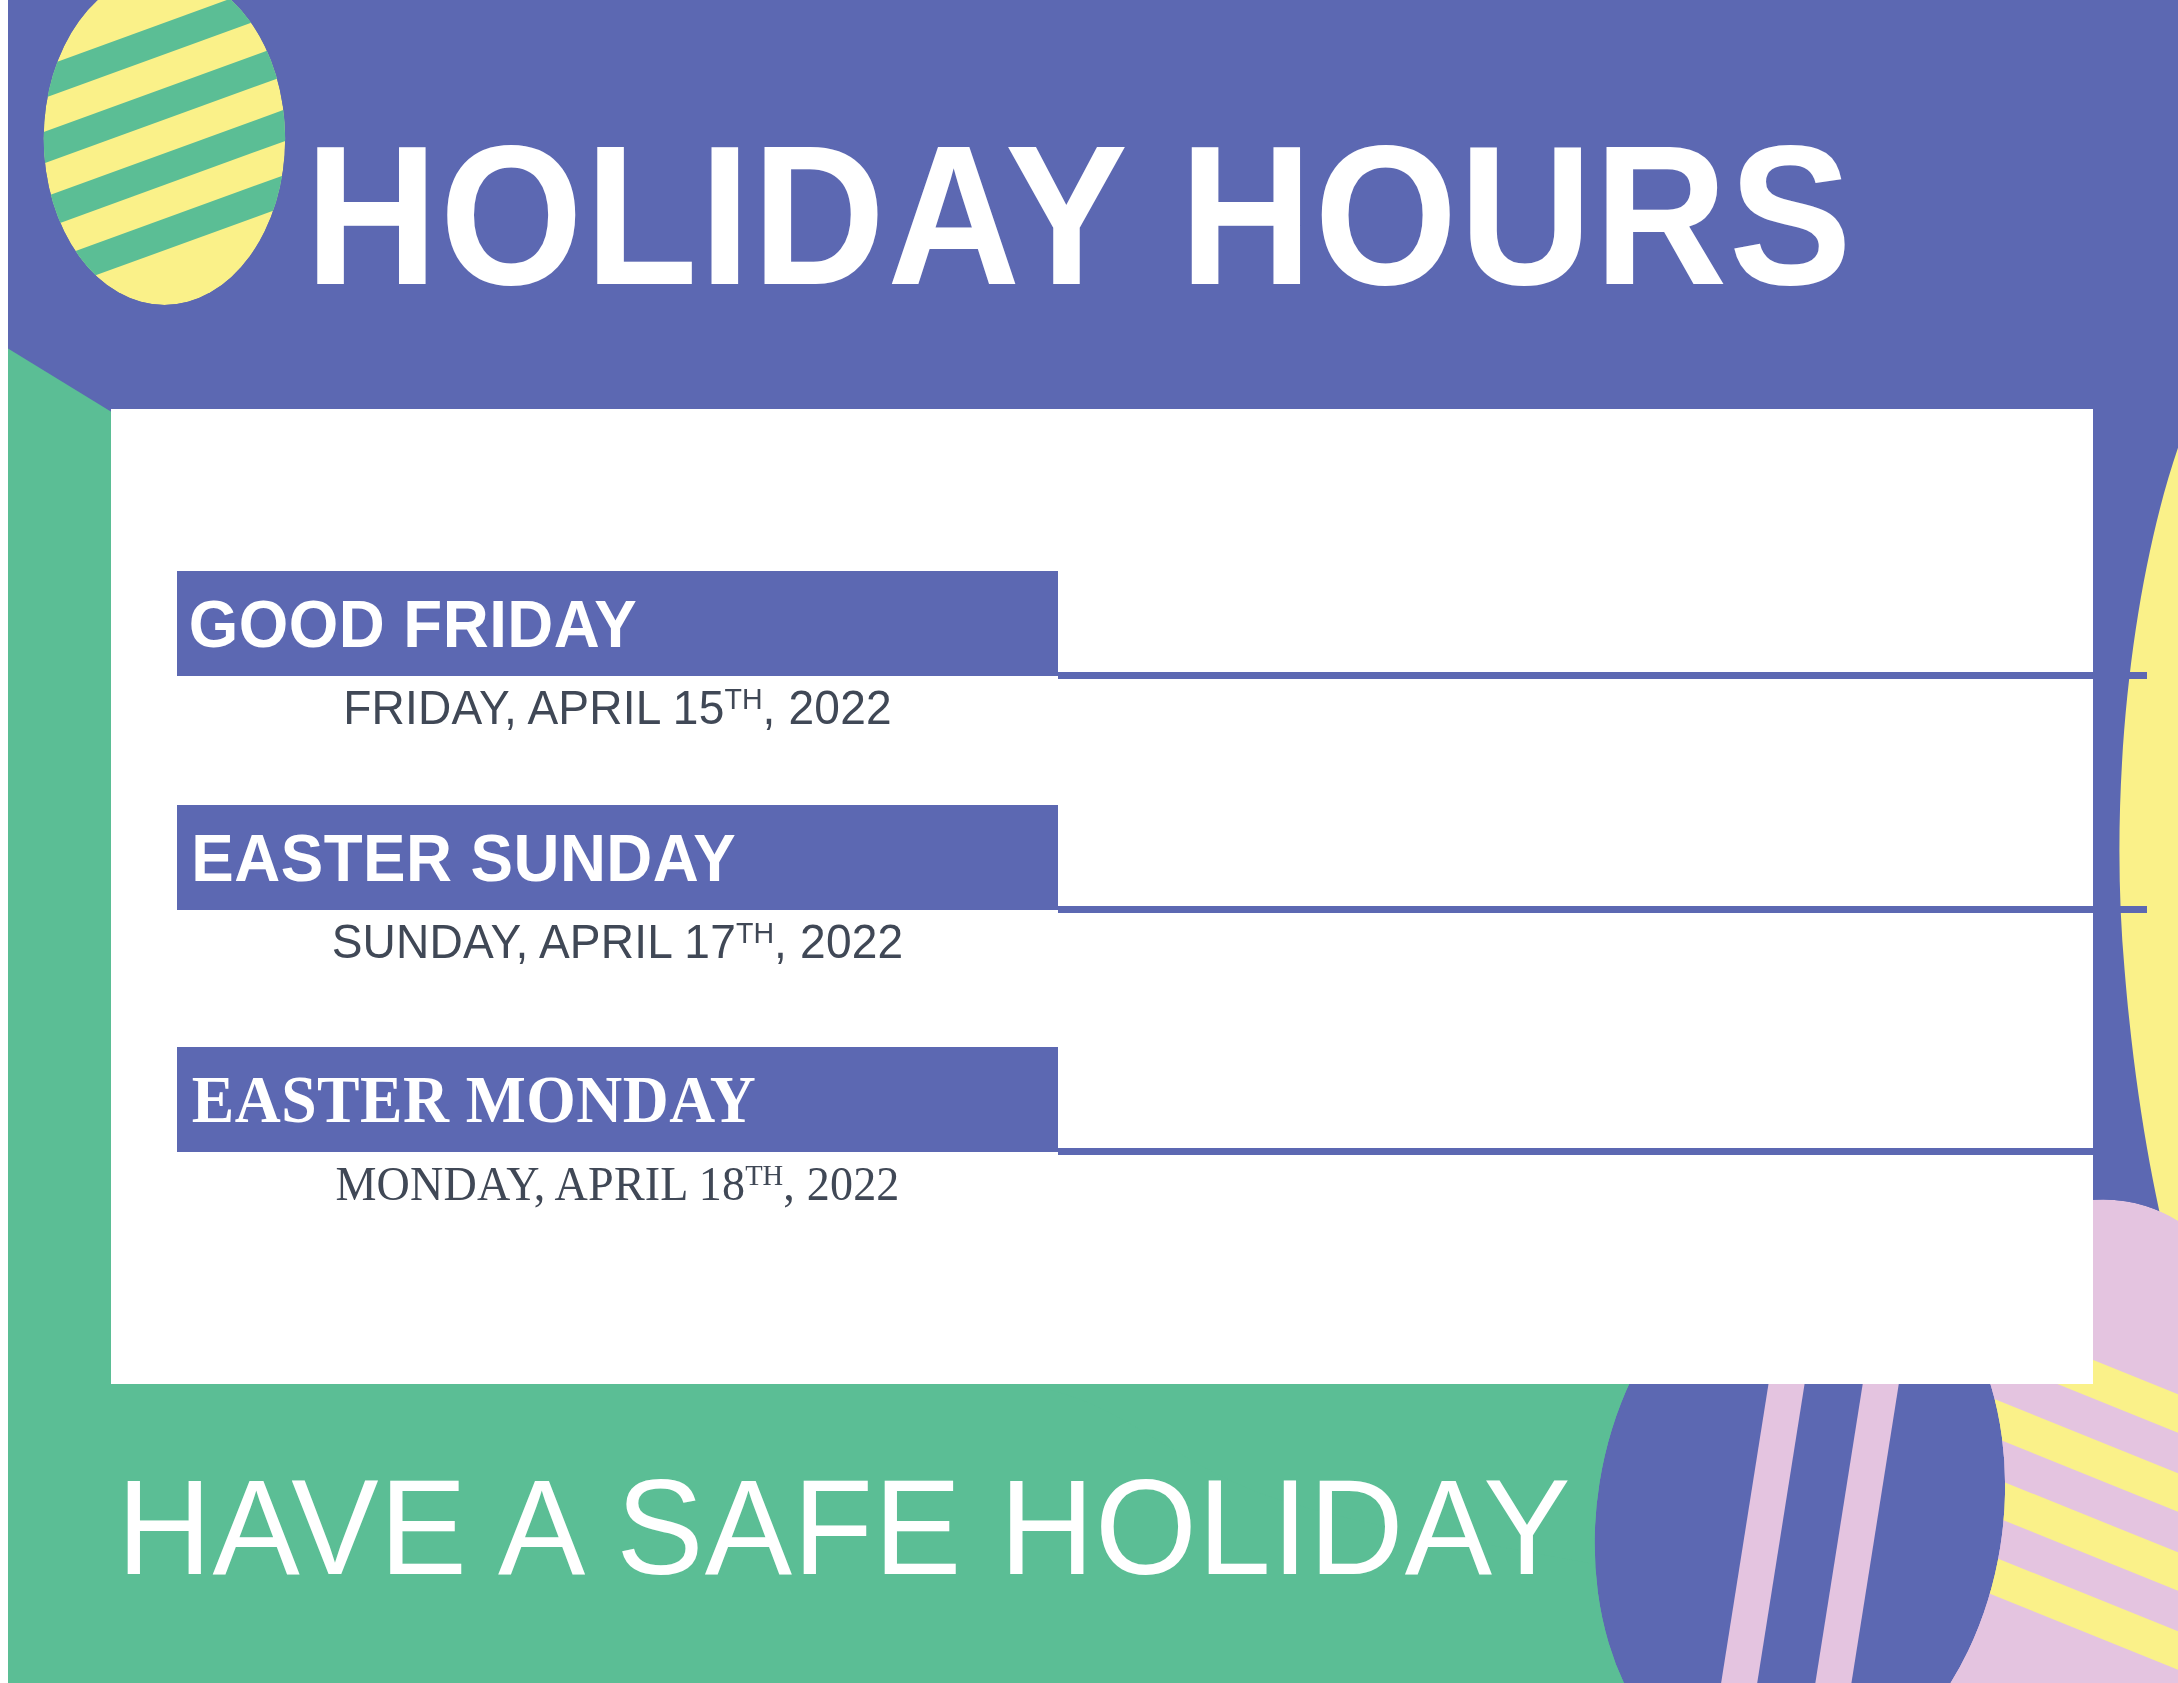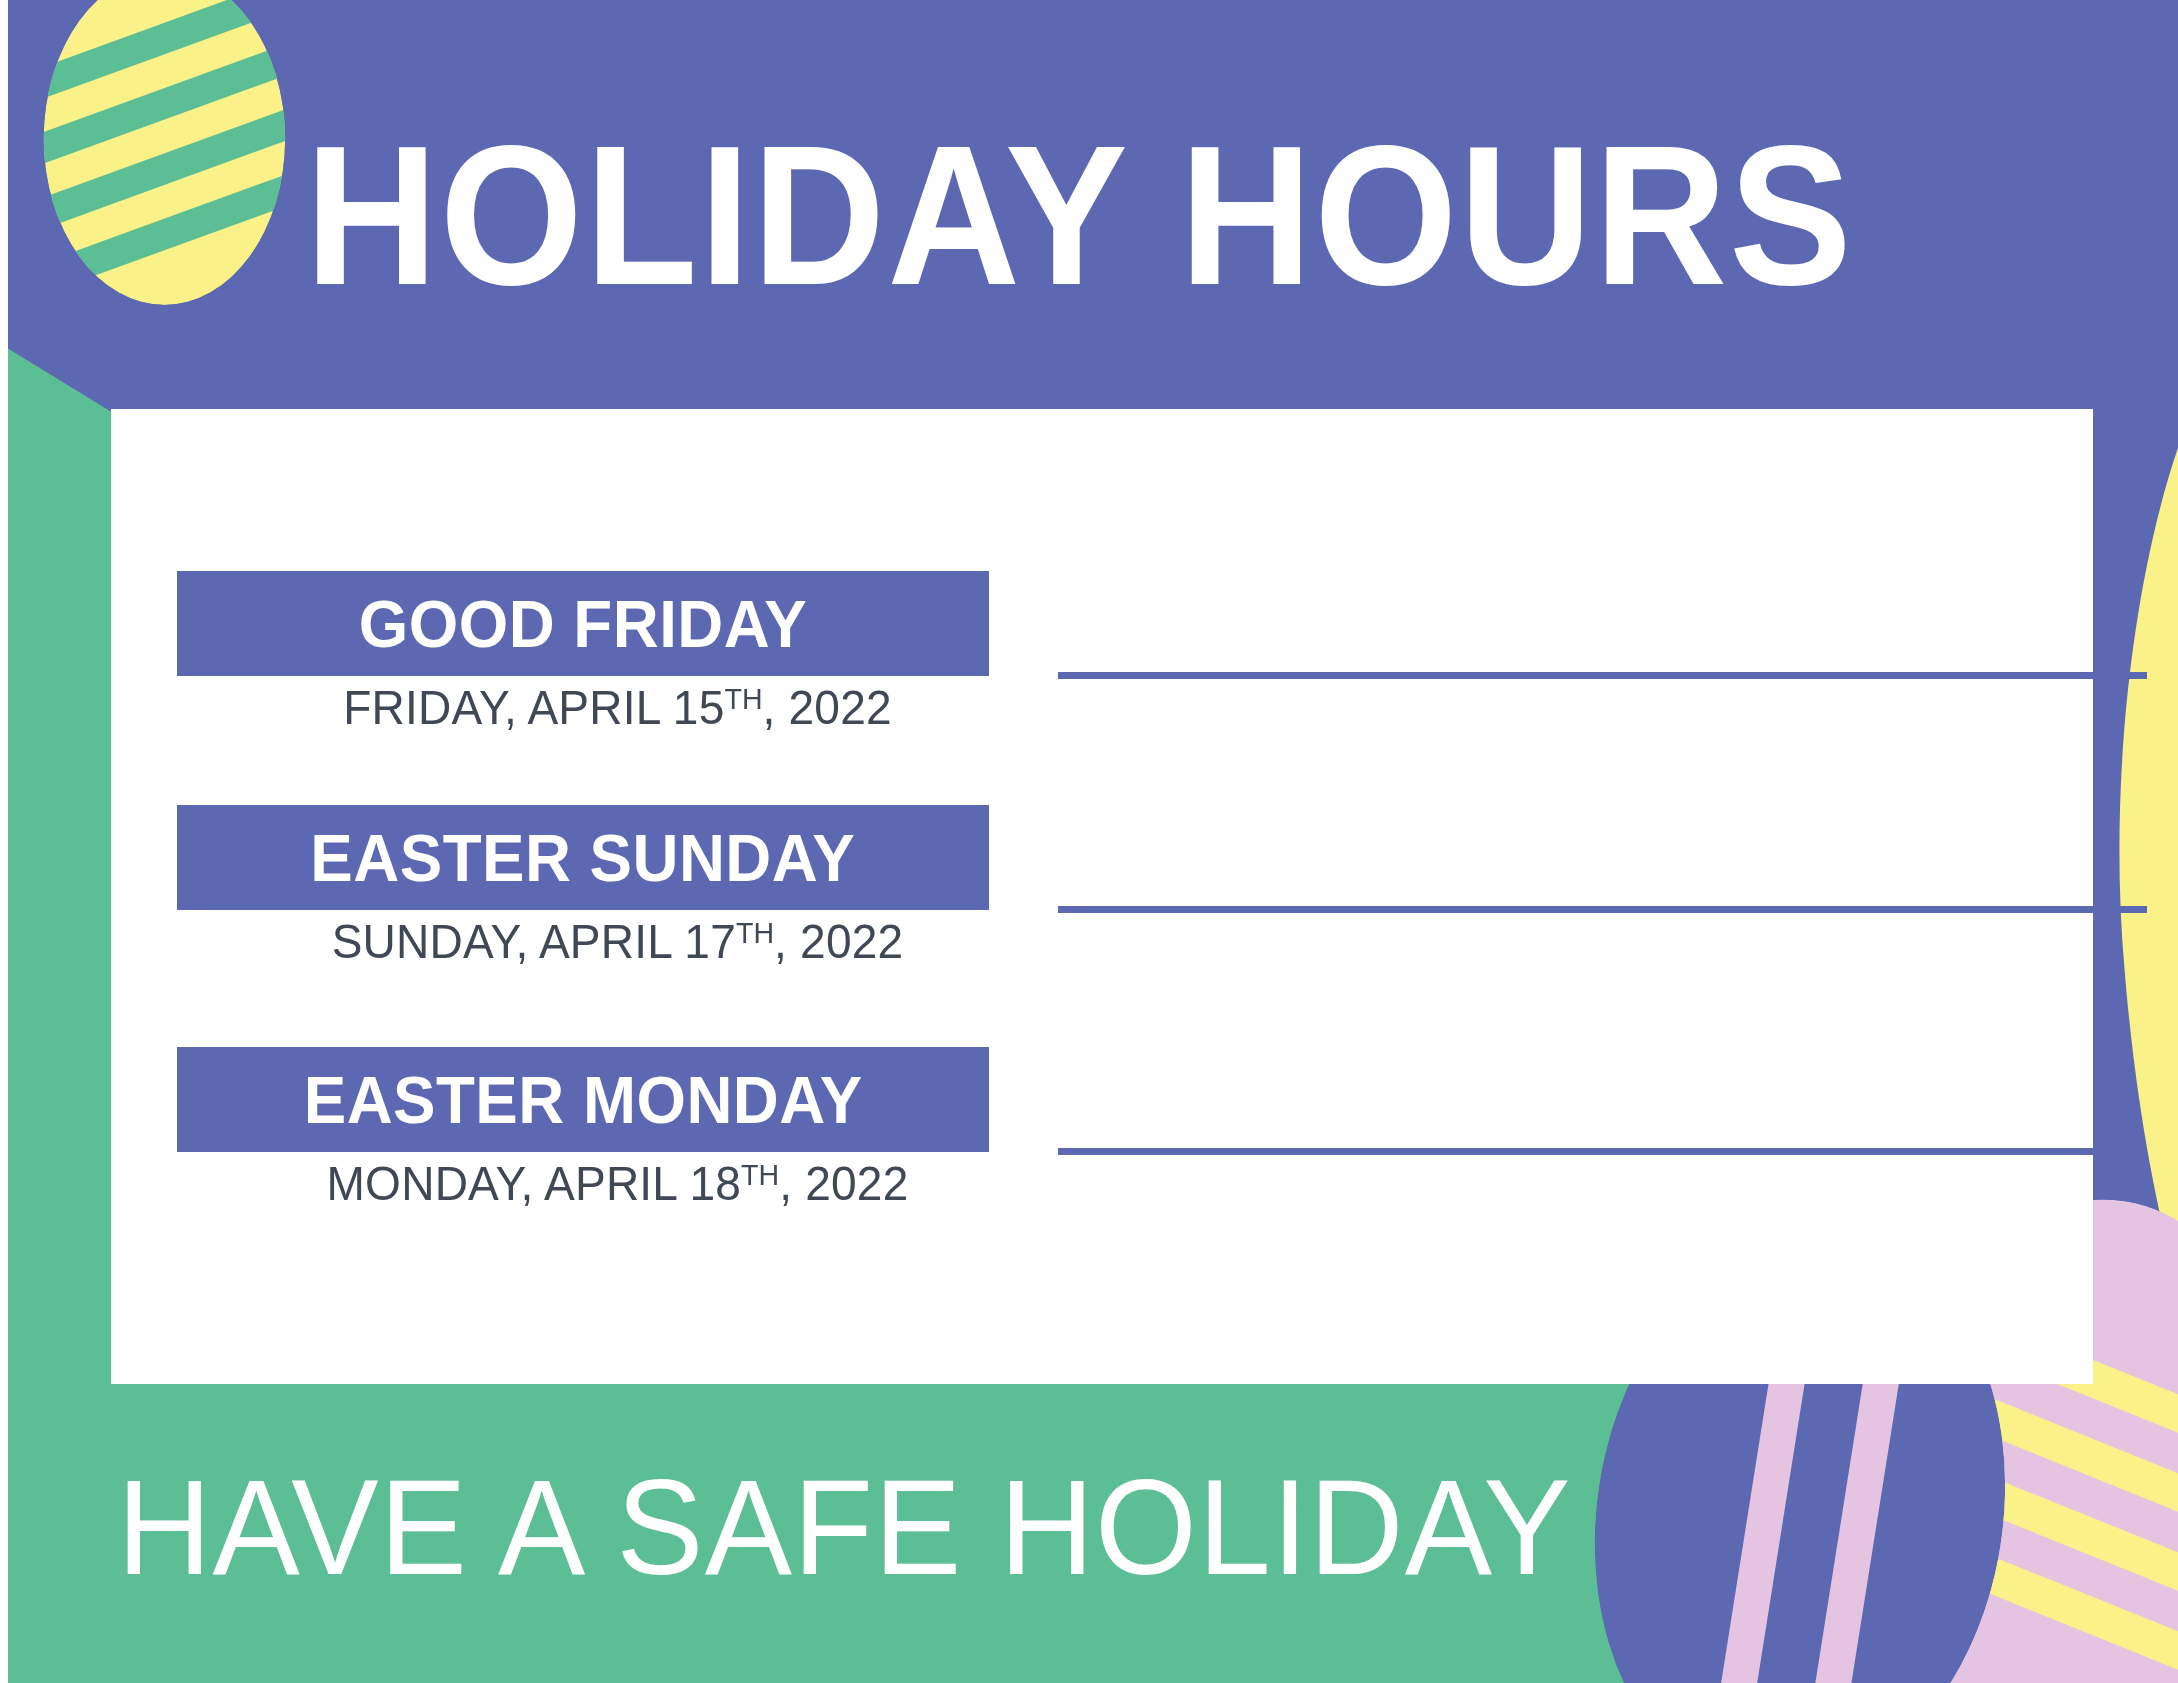--- a/index.html
+++ b/index.html
@@ -54,32 +54,31 @@
 
   
   .row {
     position: absolute;
     left: 66px;
     width: 1911px;
     height: 149px;
   }
   .row-0 { top: 162px; }
   .row-1 { top: 396px; }
-  .row-2 { top: 638px; }
+  .row-2 { top: 638px; font-family: Liberation Serif, serif; }
 
   .row-band {
     position: absolute;
     left: 0;
     top: 0;
-    width: 812px;
+    width: 881px;
     height: 105px;
     background: #5C68B2;
     display: flex;
     align-items: center;
-    justify-content: center;
   }
   .row-name {
     color: #ffffff;
     font-size: 67px;
     font-weight: bold;
     letter-spacing: 0.5px;
     white-space: nowrap;
     transform: scaleX(0.95);
   }
   .row-rule {

